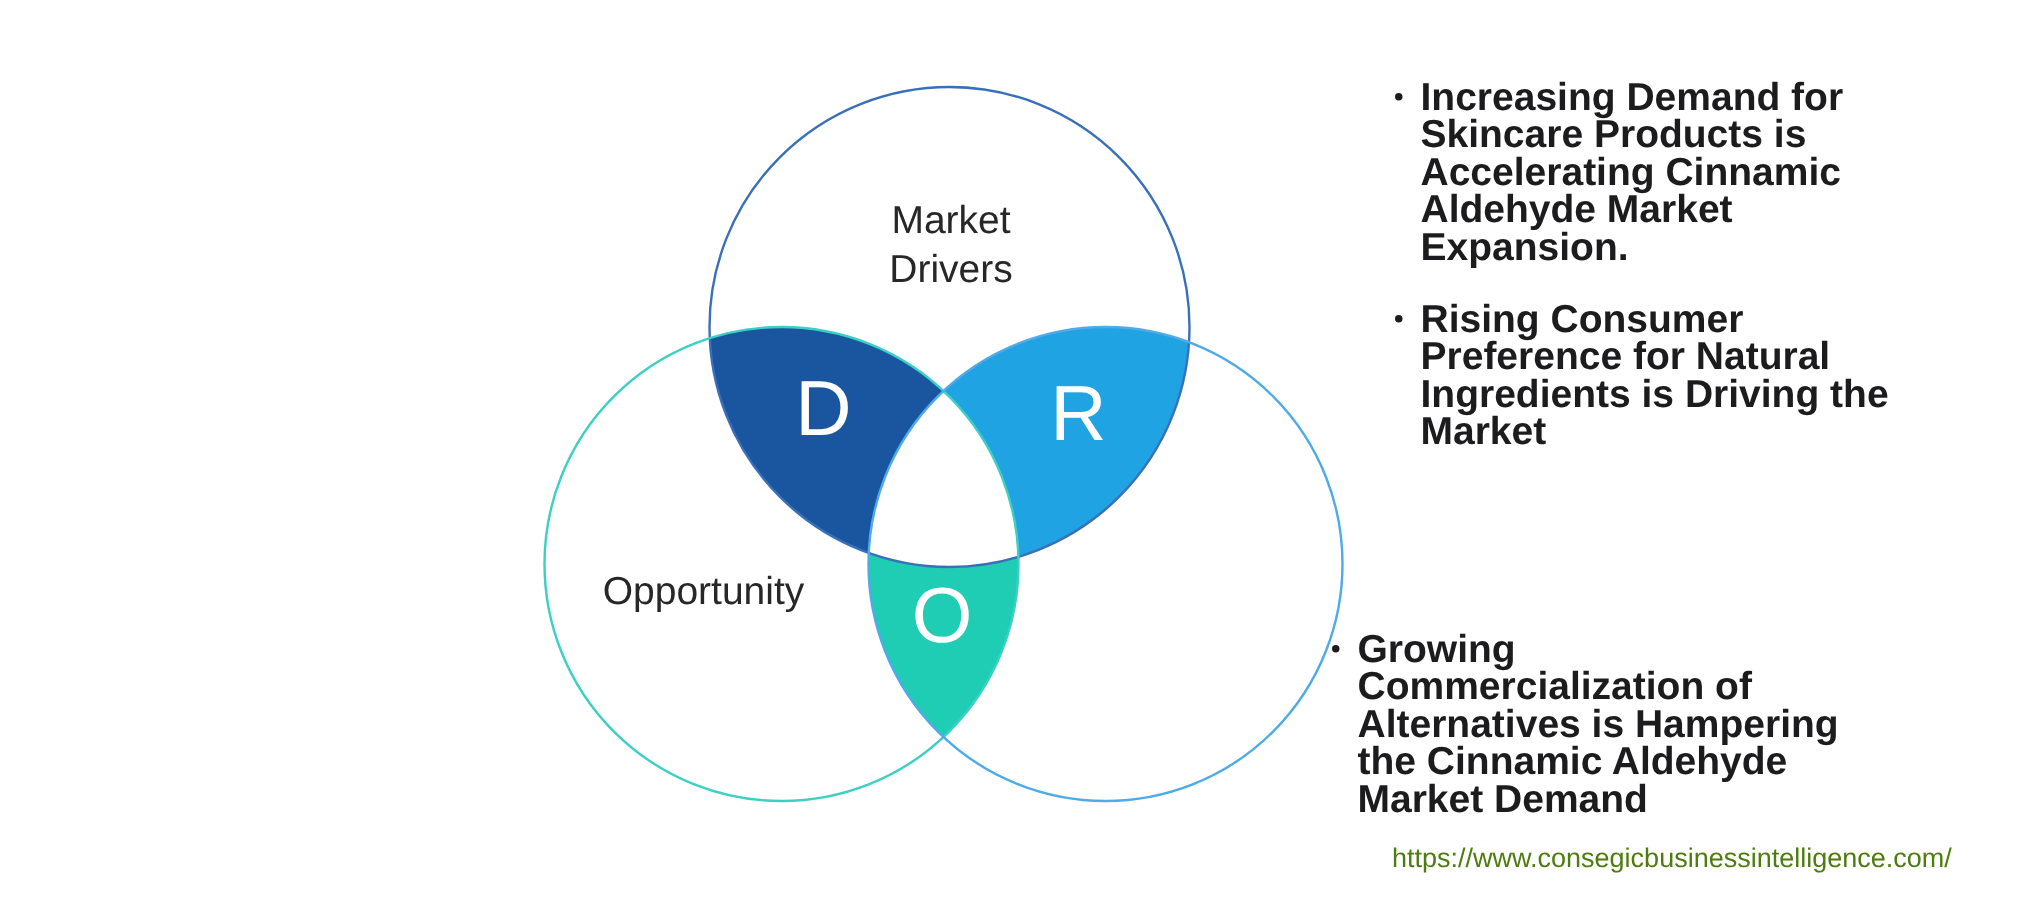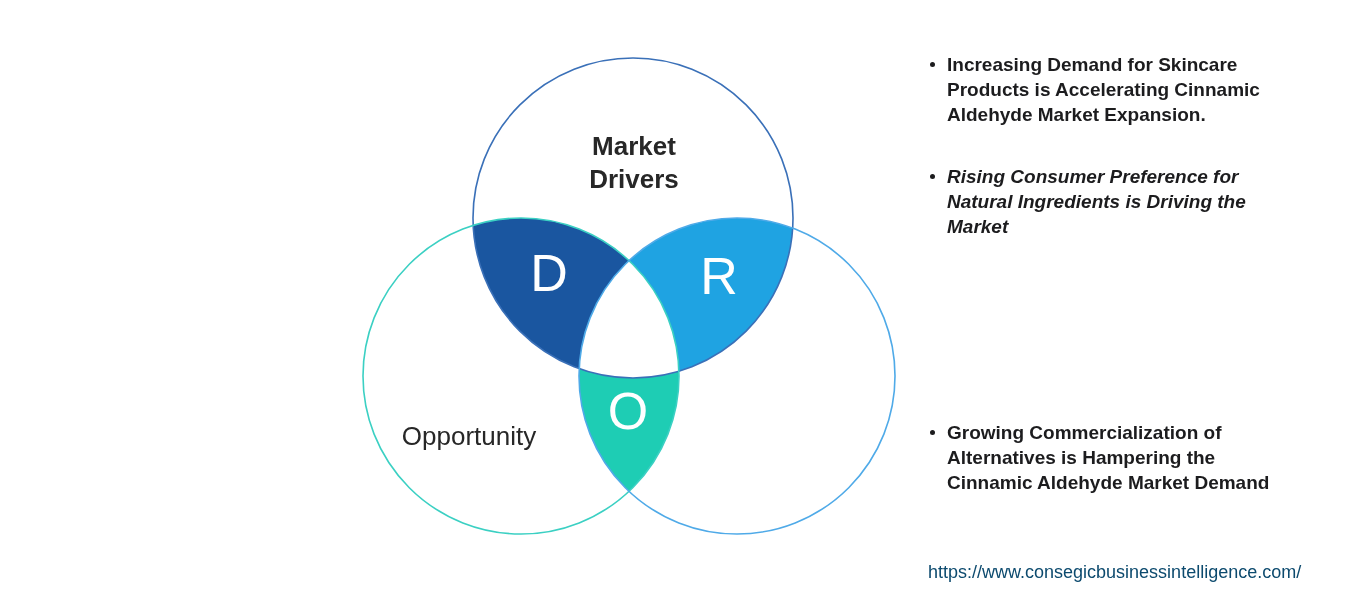--- a/index.html
+++ b/index.html
@@ -14,61 +14,61 @@
   .venn-svg{position:absolute;left:0;top:0;}
   .venn-label{
     position:absolute;
     transform:translate(-50%,-50%);
     text-align:center;
     color:#272727;
     font-size:26px;
     line-height:33px;
     font-weight:400;
   }
-  .venn-label.drivers{left:634px;top:163px;width:130px;font-weight:bold;}
-  .venn-label.opportunity{left:469px;top:394px;white-space:nowrap;margin-top:42px;}
+  .venn-label.drivers{left:634px;top:163px;width:130px;}
+  .venn-label.opportunity{left:469px;top:394px;white-space:nowrap;}
   .venn-label.restraints{left:768px;top:399px;width:150px;}
   .overlap-letter{
     position:absolute;
     transform:translate(-50%,-50%);
     color:#ffffff;
     font-size:52px;
     font-weight:400;
     line-height:1;
   }
   .overlap-letter.d{left:549px;top:273px;}
   .overlap-letter.r{left:719px;top:276px;}
   .overlap-letter.o{left:628px;top:411px;}
   .panel{position:absolute;}
   .panel.left-panel{left:22px;top:412px;width:290px;}
   .panel.right-top-panel{left:930px;top:52px;width:330px;}
-  .panel.right-bottom-panel{left:930px;top:420px;width:350px;}
+  .panel.right-bottom-panel{left:888px;top:420px;width:350px;}
   .bullet-item{
     display:flex;
     align-items:flex-start;
     gap:12px;
   }
-  .bullet-item + .bullet-item{margin-top:37px;font-style:italic;}
+  .bullet-item + .bullet-item{margin-top:23px;}
   .bullet-dot{
     flex:none;
     width:5px;height:5px;
     border-radius:50%;
     background:#1c1c1e;
     margin-top:10px;
   }
   .bullet-text{
     color:#1c1c1e;
-    font-size:19px;
+    font-size:26px;
     line-height:25px;
     font-weight:600;
   }
   .source-url{
     position:absolute;
     left:928px;top:562px;
-    color:#0c4a6e;
+    color:#4d7c0f;
     font-size:18px;
     font-weight:400;
     white-space:nowrap;
   }
 </style>
 </head>
 <body>
 
 <div class="canvas">
 

